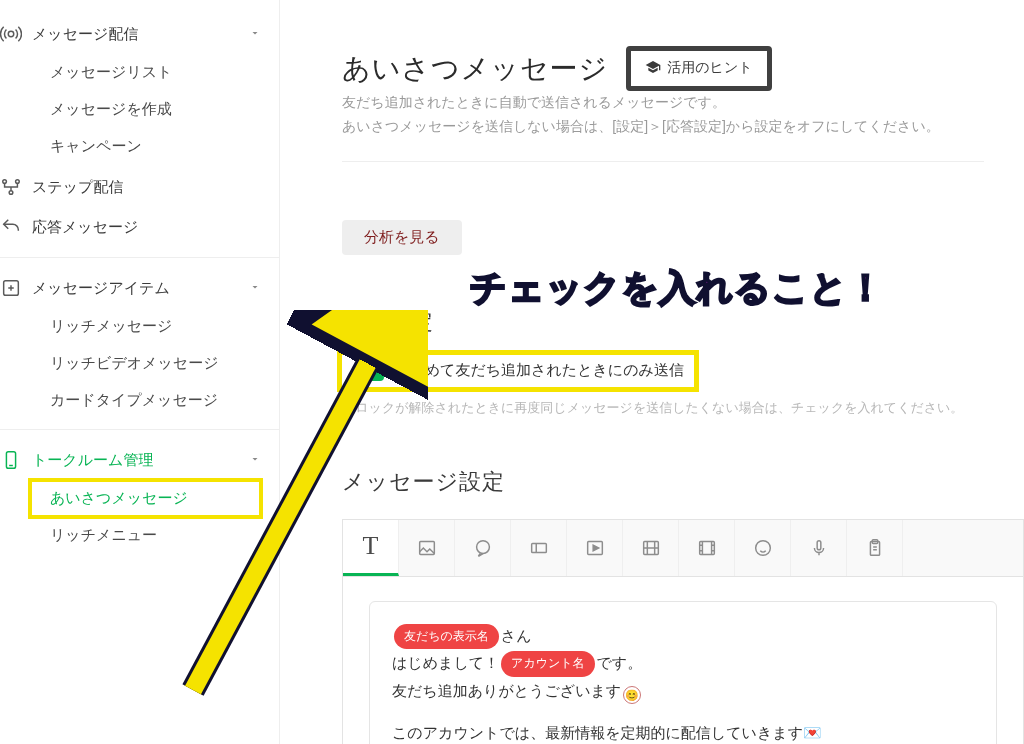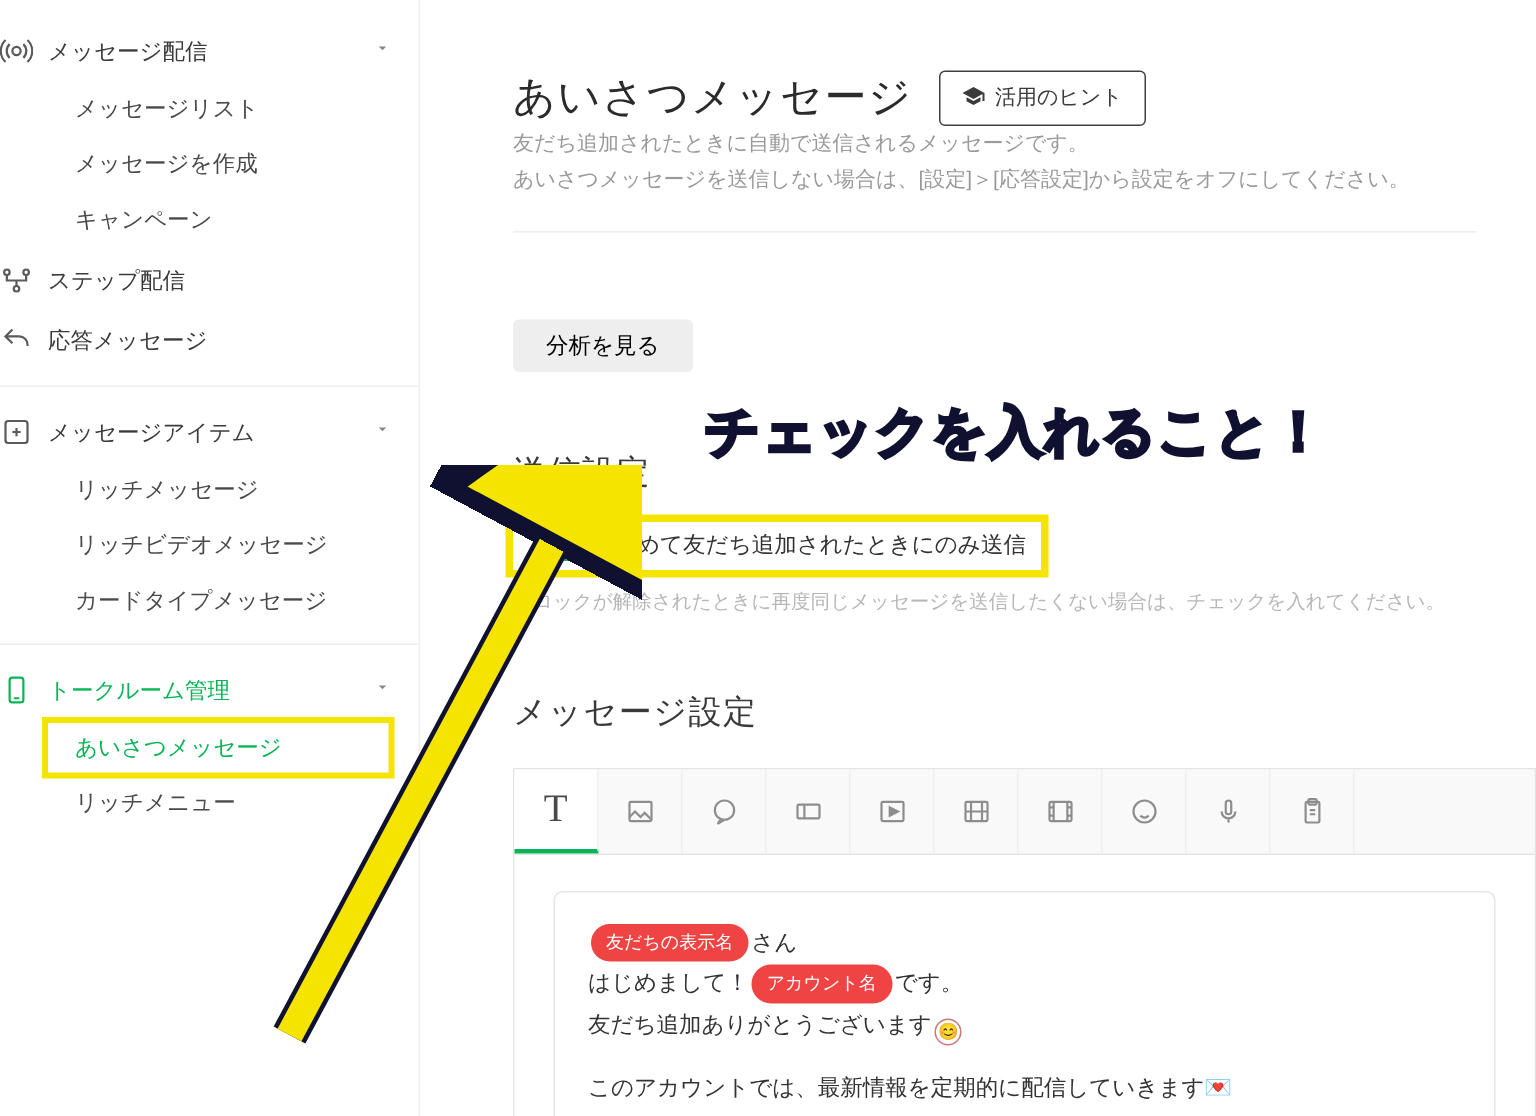--- a/index.html
+++ b/index.html
@@ -79,43 +79,43 @@
     gap: 18px;
     padding-left: 0;
   }
   .page-title {
     font-size: 28px;
     font-weight: 500;
     color: #2b2b2b;
     letter-spacing: 1px;
   }
   .hint-btn {
-    border: 1px solid #404040;
+    border: 5px solid #404040;
     background: #fff;
     padding: 8px 14px;
     font-size: 14px;
     color: #3b3b3b;
     border-radius: 4px;
     cursor: pointer;
-    display: flex; align-items:center; gap:6px;
+    display: flex; gap:6px;
   }
   .desc {
     color: #9a9a9a;
     font-size: 14px;
     line-height: 1.7;
   }
 
   .section-divider { height: 1px; background: #eee; margin: 22px 40px 22px 0; }
 
   .analyze-btn {
     background: #eeeeee;
     border: none;
     padding: 8px 22px;
     font-size: 15px;
-    color: #000000;
+    color: #7f1d1d;
     border-radius: 4px;
     cursor: pointer;
     margin-top: 36px;
   }
 
   .section-title {
     font-size: 22px;
     color: #3a3a3a;
     font-weight: 500;
     margin-top: 52px;

